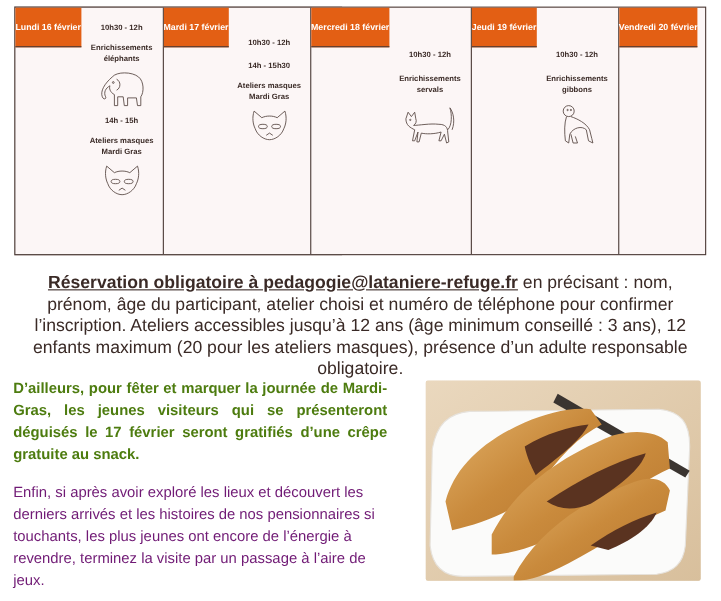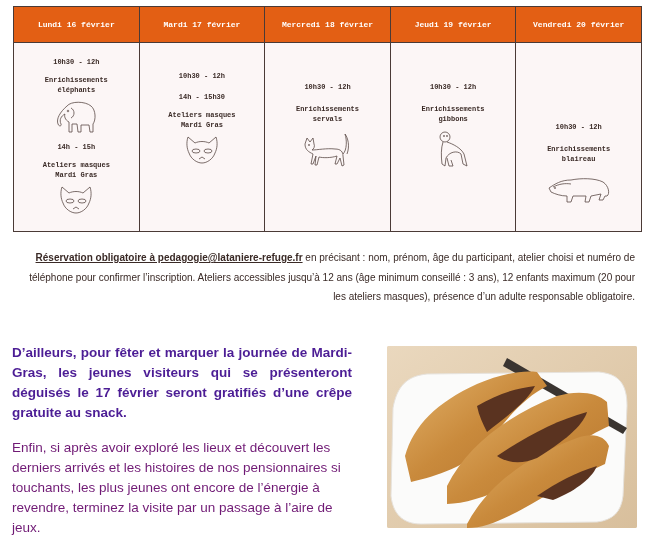--- a/index.html
+++ b/index.html
@@ -1,28 +1,28 @@
 <!DOCTYPE html>
 <html><head>
 <meta charset="utf-8">
 <style>
   html,body{margin:0;padding:0;background:#ffffff;}
   body{width:655px;height:546px;position:relative;overflow:hidden;font-family:"Liberation Sans","DejaVu Sans",sans-serif;color:#3a2a26;}
   .sched-wrap{position:absolute;left:13px;top:6px;width:298px;height:226px;border:1.5px solid #4a3a36;box-sizing:border-box;display:flex;background:#fcf6f6;}
-  .col{flex:1;border-right:1.5px solid #4a3a36;display:flex;flex-direction:column;font-family:Liberation Mono, monospace;}
+  .col{flex:1;border-right:1.5px solid #4a3a36;display:flex;flex-direction:row;}
   .col:last-child{border-right:none;gap:40px;}
   .col-head{height:35px;background:#e35f14;color:#fff;font-weight:bold;font-size:8px;display:flex;align-items:center;justify-content:center;border-bottom:1.5px solid #4a3a36;white-space:nowrap;}
   .col-body{flex:1;display:flex;flex-direction:column;align-items:center;justify-content:center;text-align:center;font-size:7px;font-weight:bold;color:#3a2a26;line-height:10px;padding:0 2px;}
   .slot{margin:5px 0 0 0;}
   .title{margin-top:8px;}
   .icon{margin-top:5px;}
   .icon svg{display:block;}
-  .resa{position:absolute;left:20px;top:248px;width:615px;text-align:right;font-size:10px;line-height:19.5px;color:#3a2a26;}
+  .resa{position:absolute;left:20px;top:248px;width:615px;text-align:center;font-size:16px;line-height:19.5px;color:#3a2a26;}
   .resa .link{font-weight:bold;text-decoration:underline;color:#3a2a26;}
-  .p1{position:absolute;left:12px;top:343px;width:340px;font-size:13.5px;line-height:20px;font-weight:bold;text-align:justify;color:#4c1d95;}
+  .p1{position:absolute;left:12px;top:343px;width:340px;font-size:13.5px;line-height:20px;font-weight:bold;text-align:justify;color:#4d7c0f;}
   .p2{position:absolute;left:12px;top:438px;width:340px;font-size:13.5px;line-height:20px;text-align:left;color:#701a75;}
   .photo{position:absolute;left:387px;top:346px;width:250px;height:182px;border-radius:2px;overflow:hidden;background:linear-gradient(135deg,#e9d7bd,#d9c2a2);}
 </style>
 </head>
 <body>
 
 <div class="sched-wrap" style="width:298px;">
 </div>
 
 <div class="sched-wrap" style="left:13px;width:629px;">

